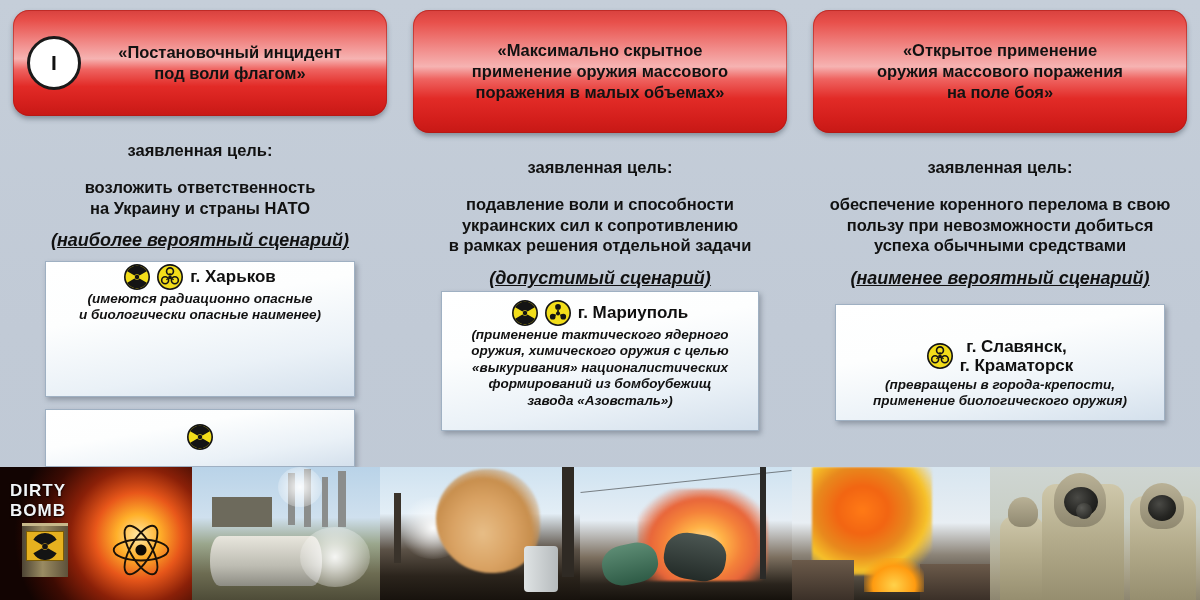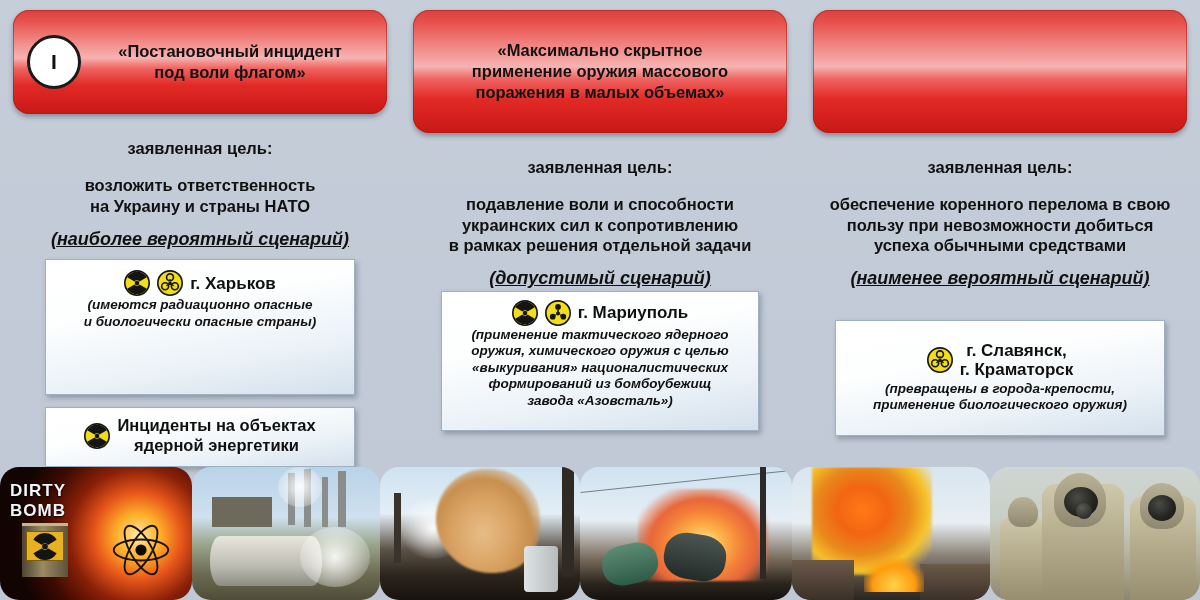--- a/index.html
+++ b/index.html
@@ -139,42 +139,42 @@
   .panel-plain {
     font-size: 16.5px;
     font-weight: bold;
     color: #101010;
     line-height: 1.2;
     text-align: center;
     white-space: pre-line;
   }
 
   
-  .col1 .panel.p1 { width: 310px; margin-top: 9px; min-height: 136px; padding-top: 10px; }
+  .col1 .panel.p1 { width: 310px; margin-top: 9px; min-height: 136px; padding-top: 2px; }
   .col1 .panel.p2 { width: 310px; margin-top: 12px; min-height: 58px;
                     display: flex; align-items: center; justify-content: center; }
   .col2 .panel.p1 { width: 318px; margin-top: 1px; min-height: 140px; }
-  .col3 .panel.p1 { width: 330px; margin-top: 30px; min-height: 116px; padding-top: 20px; }
+  .col3 .panel.p1 { width: 330px; margin-top: 14px; min-height: 116px; padding-top: 32px; }
 
   .subblock { margin-top: 9px; }
 
   
   .icon { display: inline-block; flex: 0 0 auto; }
   .icon svg { display: block; }
 
   
   .photostrip {
     position: absolute;
     left: 0; top: 467px;
     width: 1200px; height: 133px;
     display: flex;
     flex-direction: row;
     overflow: hidden;
   }
-  .photo { position: relative; height: 133px; overflow: hidden; border-radius: 19px; }
+  .photo { position: relative; height: 133px; overflow: hidden; }
 
   
   .ph1 { width: 192px;
          background:
            radial-gradient(circle at 72% 52%, #ffe9a8 0%, #ffb02a 14%, #e8571a 28%, #8a2008 44%, #3d0b03 62%, #120402 80%),
            linear-gradient(90deg, #0a1520 0%, #12263a 28%, #2a1008 55%, #090303 100%);
   }
   .ph1 .dbtext {
     position: absolute; left: 10px; top: 14px;
     font-size: 17px; font-weight: bold; color: #f2f5f8;
@@ -302,37 +302,35 @@
                 <circle cx="32" cy="18" r="8.5" fill="none" stroke="#141414" stroke-width="4"></circle>
                 <circle cx="20" cy="40" r="8.5" fill="none" stroke="#141414" stroke-width="4"></circle>
                 <circle cx="44" cy="40" r="8.5" fill="none" stroke="#141414" stroke-width="4"></circle>
                 <circle cx="32" cy="33" r="4.5" fill="#141414"></circle>
                 <path d="M32 27 L32 22 M27 36 L23 39 M37 36 L41 39" stroke="#141414" stroke-width="3"></path>
               </svg>
             </span>
             <span class="panel-city">г. Харьков</span>
           </div>
           <div class="panel-note">(имеются радиационно опасные
-и биологически опасные страны)</div>
+и биологически опасные наименее)</div>
 
         </div>
 
         <div class="panel p2">
           <div class="panel-row">
             <span class="icon">
               <svg width="26" height="26" viewBox="0 0 64 64">
                 <circle cx="32" cy="32" r="30" fill="#f2dd1a" stroke="#141414" stroke-width="4"></circle>
                 <circle cx="32" cy="32" r="5.5" fill="#141414"></circle>
                 <path d="M32 4 A28 28 0 0 1 56.2 18 L38.1 28.5 A7 7 0 0 0 32 25 Z" fill="#141414"></path>
                 <path d="M56.2 46 A28 28 0 0 1 7.8 46 L25.9 35.5 A7 7 0 0 0 38.1 35.5 Z" fill="#141414"></path>
                 <path d="M7.8 18 A28 28 0 0 1 32 4 L32 25 A7 7 0 0 0 25.9 28.5 Z" fill="#141414"></path>
               </svg>
             </span>
-            <span class="panel-plain">Инциденты на объектах
-ядерной энергетики</span>
           </div>
         </div>
 
       </div>
     </div>
 
     <div class="col col2">
 
       <div class="banner">
         <div class="btitle">«Максимально скрытное
@@ -377,20 +375,23 @@
 «выкуривания» националистических
 формирований из бомбоубежищ
 завода «Азовсталь»)</div>
         </div>
       </div>
     </div>
 
     <div class="col col3">
 
       <div class="banner">
+        <div class="btitle">«Открытое применение
+оружия массового поражения
+на поле боя»</div>
       </div>
 
       <div class="goal">
         <div class="glabel">заявленная цель:</div>
         <div class="gbody">обеспечение коренного перелома в свою
 пользу при невозможности добиться
 успеха обычными средствами</div>
         <div class="gscenario">(наименее вероятный сценарий)</div>
       </div>
 

